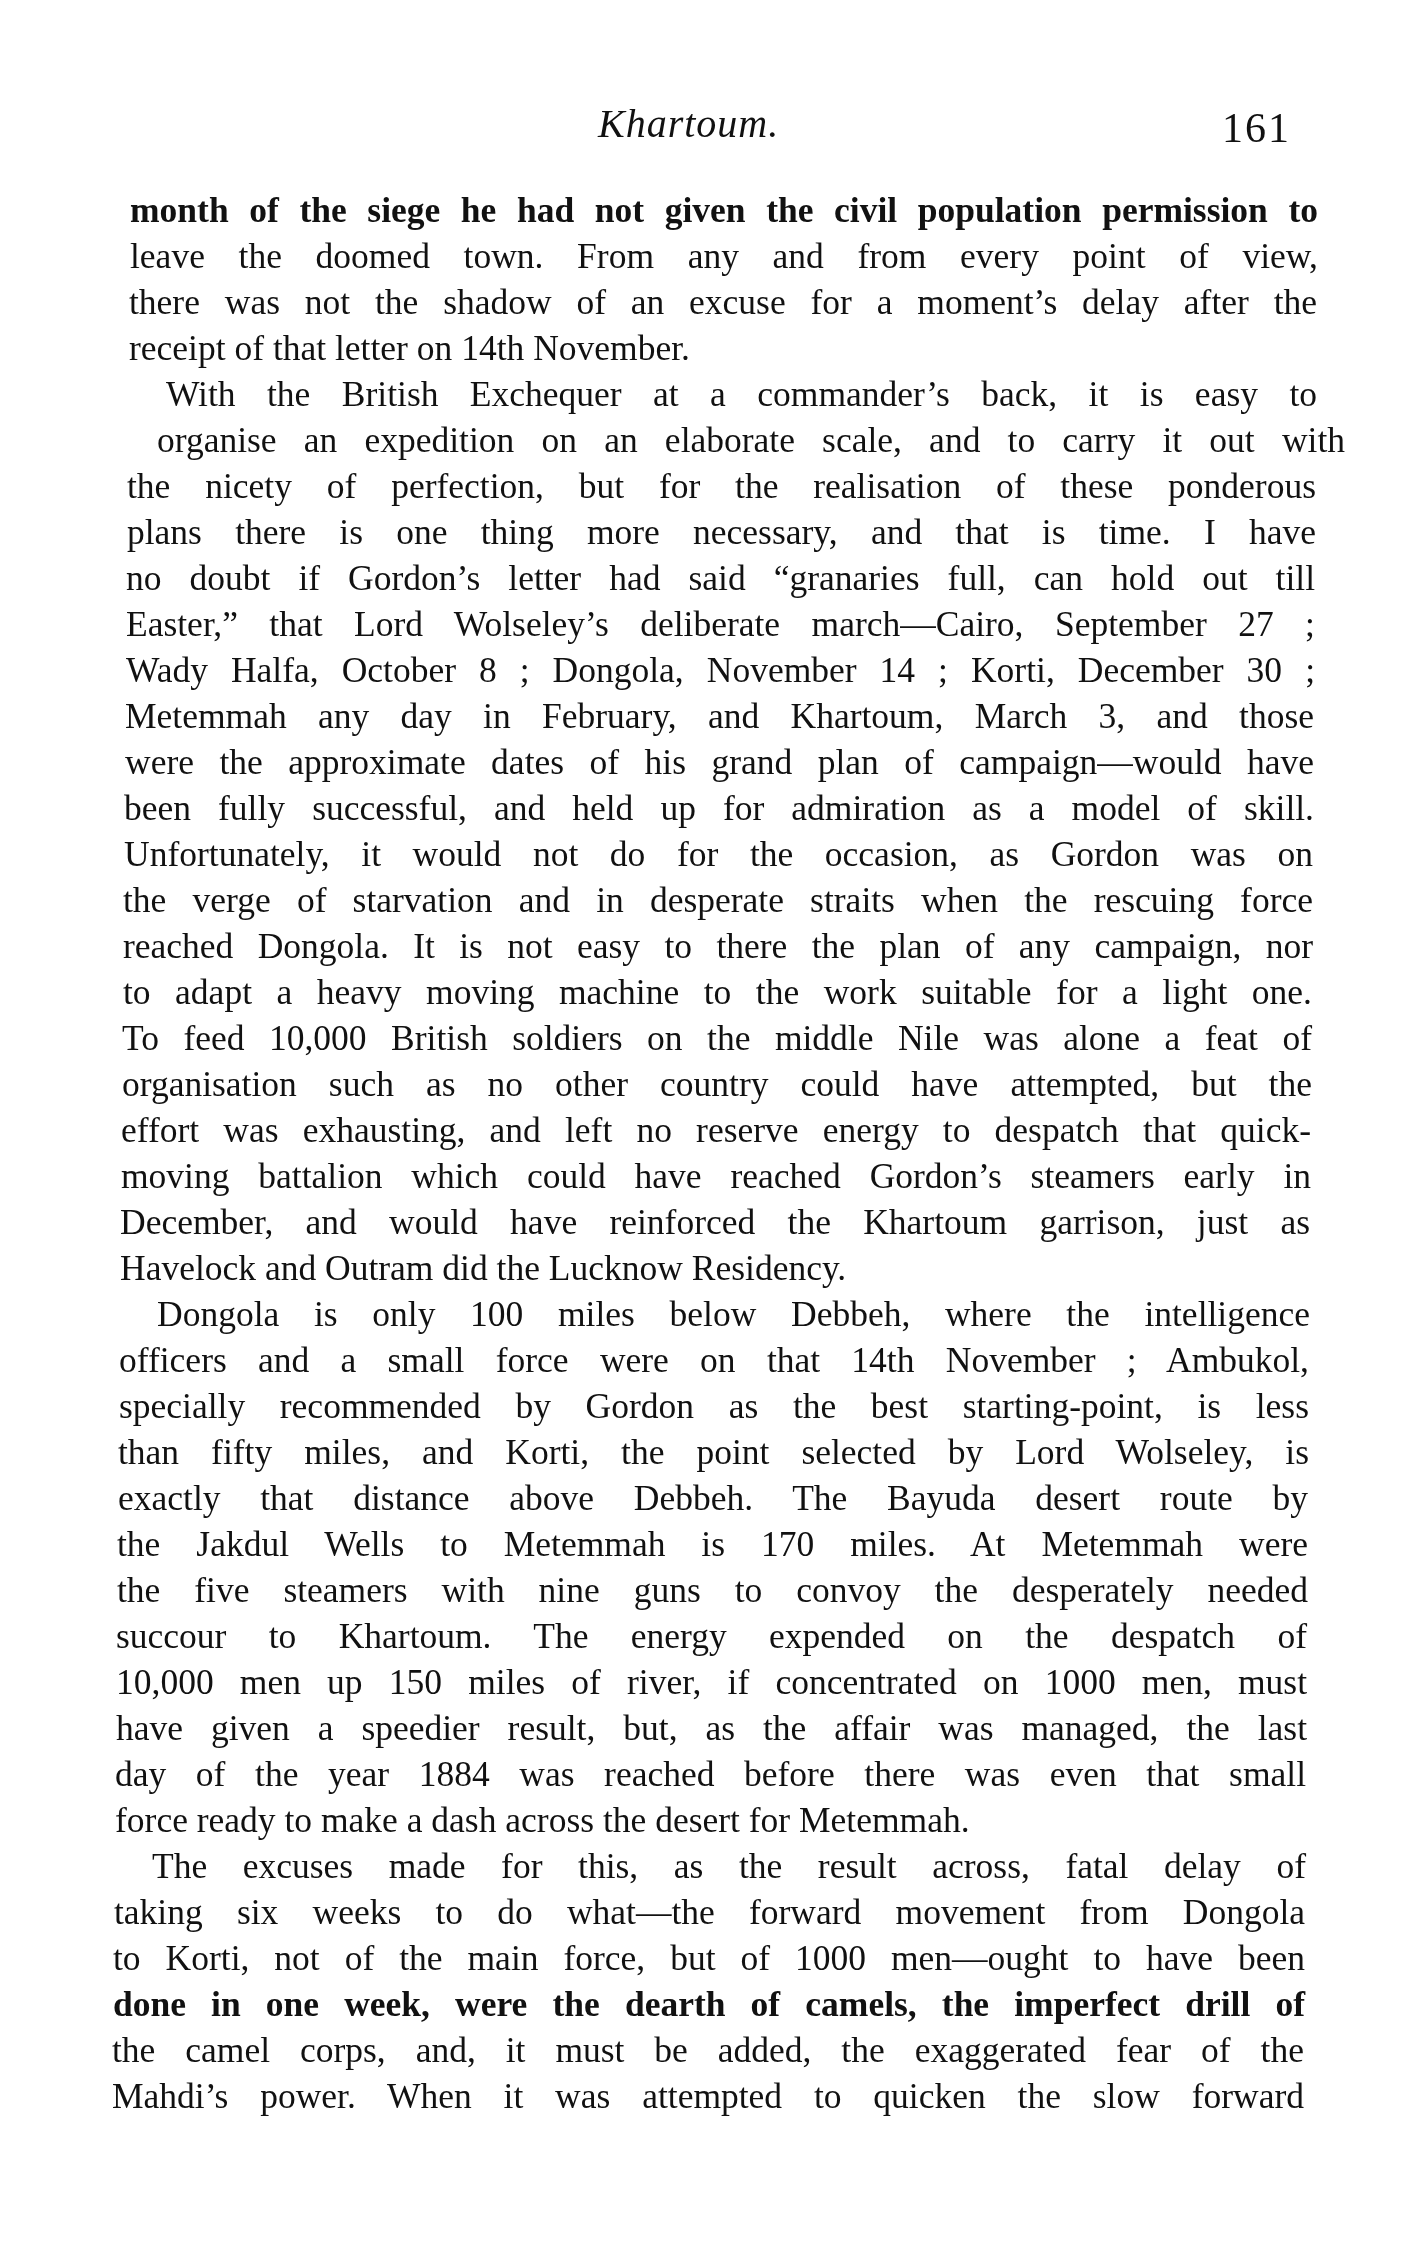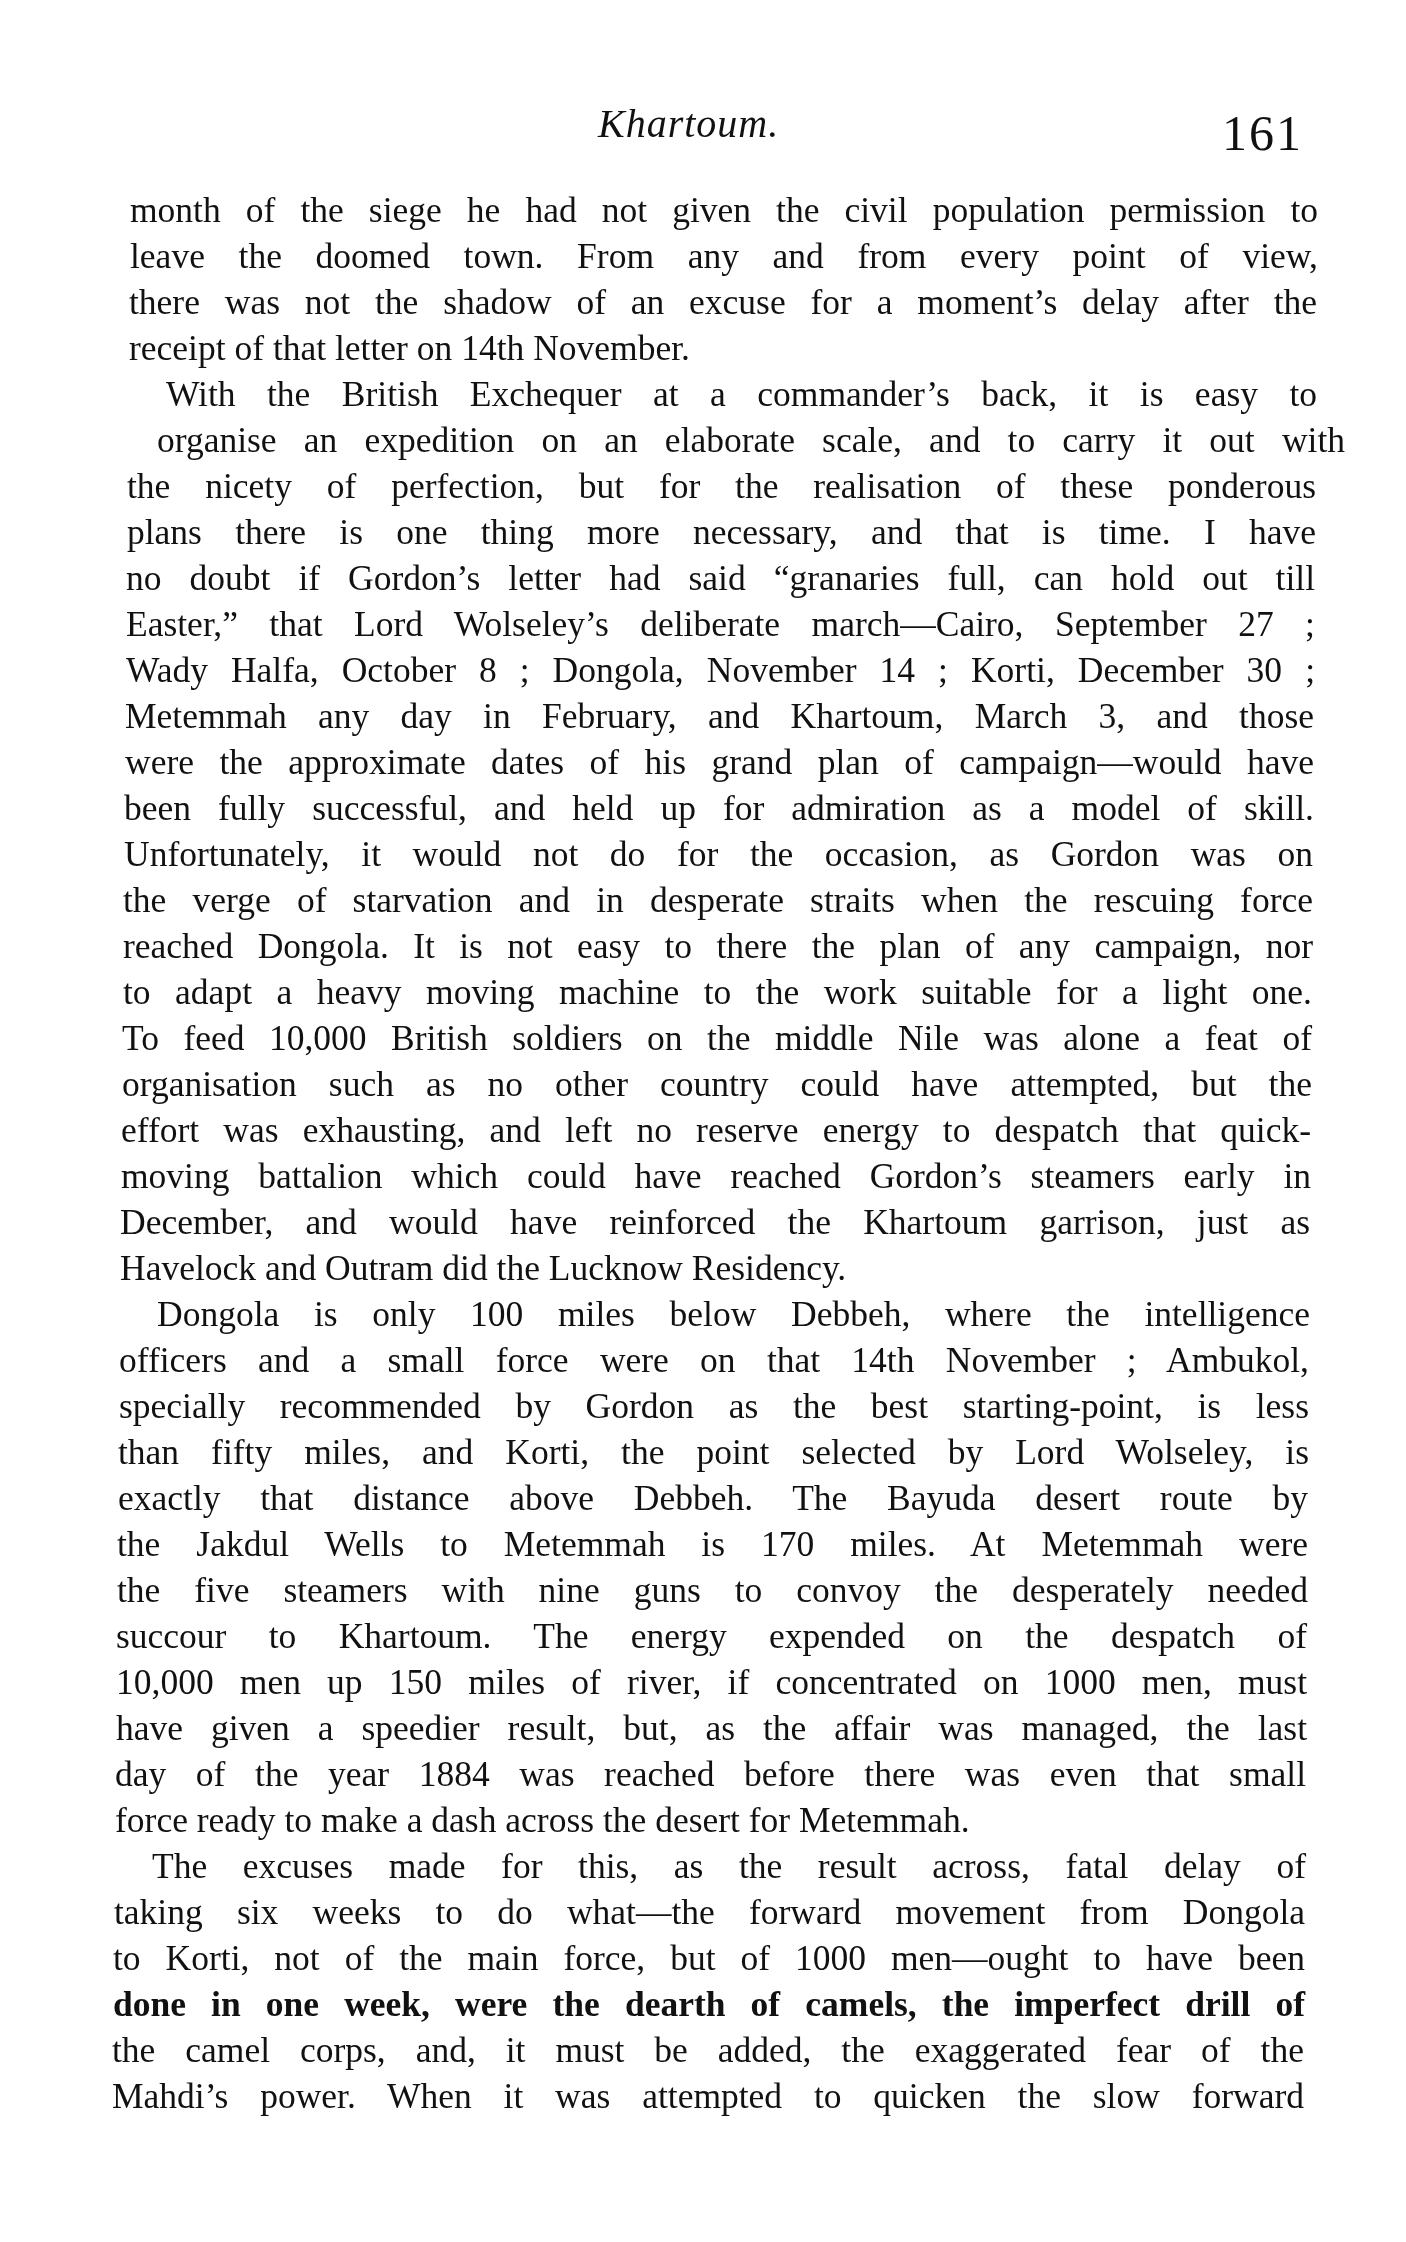--- a/index.html
+++ b/index.html
@@ -33,21 +33,21 @@
       left: 598px;
       top: 0;
       font-style: italic;
       font-size: 40px;
       letter-spacing: 1px;
     }
     .page-number {
       position: absolute;
       left: 1222px;
       top: 4px;
-      font-size: 50px;
+      font-size: 42px;
       letter-spacing: 2px;
     }
     .body-text {
       position: absolute;
       left: 0;
       top: 0;
       width: 1406px;
     }
     .line {
       position: absolute;
@@ -85,21 +85,21 @@
 </head>
 <body>
 
 <div class="page">
   <div class="running-head">
     <span class="running-title">Khartoum.</span>
     <span class="page-number">161</span>
   </div>
 
   <div class="body-text" id="body-text">
-      <div class="line" style="left: 130px; top: 190px; width: 1188px;">month of the siege he had not given the civil population permission to</div>
+      <div class="line" style="left: 130px; top: 190px; width: 1188px; font-weight: bold;">month of the siege he had not given the civil population permission to</div>
       <div class="line" style="left: 130px; top: 236px; width: 1188px;">leave the doomed town.  From any and from every point of view,</div>
       <div class="line" style="left: 129px; top: 282px; width: 1188px;">there was not the shadow of an excuse for a moment’s delay after the</div>
       <div class="line last" style="left: 129px; top: 328px;">receipt of that letter on 14th November.</div>
       <div class="line" style="left: 166px; top: 374px; width: 1151px;">With the British Exchequer at a commander’s back, it is easy to</div>
       <div class="line" style="left: 128px; top: 420px; width: 1188px; margin-left: 29px;">organise an expedition on an elaborate scale, and to carry it out with</div>
       <div class="line" style="left: 127px; top: 466px; width: 1189px;">the nicety of perfection, but for the realisation of these ponderous</div>
       <div class="line" style="left: 127px; top: 512px; width: 1189px;">plans there is one thing more necessary, and that is time.  I have</div>
       <div class="line" style="left: 126px; top: 558px; width: 1189px;">no doubt if Gordon’s letter had said “granaries full, can hold out till</div>
       <div class="line" style="left: 126px; top: 604px; width: 1189px;">Easter,” that Lord Wolseley’s deliberate march—Cairo, September 27 ;</div>
       <div class="line" style="left: 126px; top: 650px; width: 1189px;">Wady Halfa, October 8 ; Dongola, November 14 ; Korti, December 30 ;</div>

